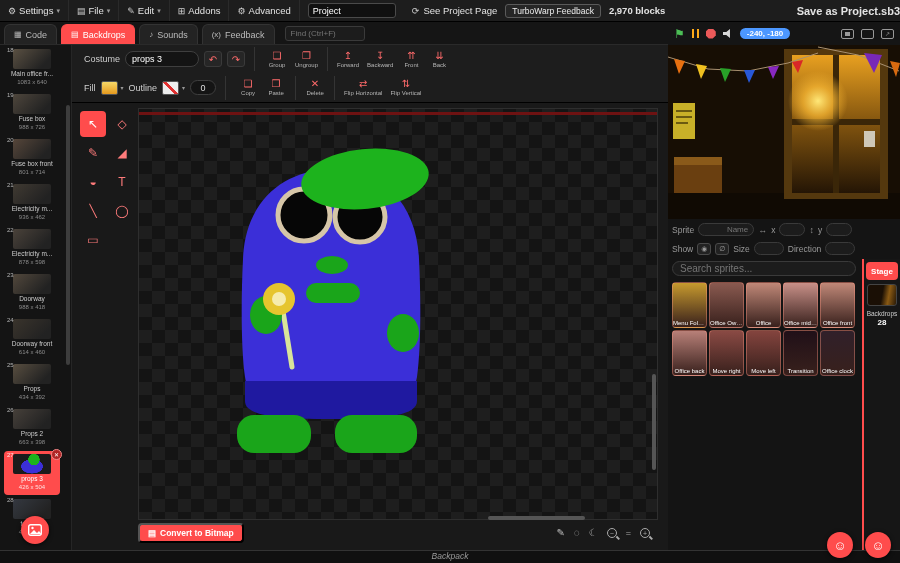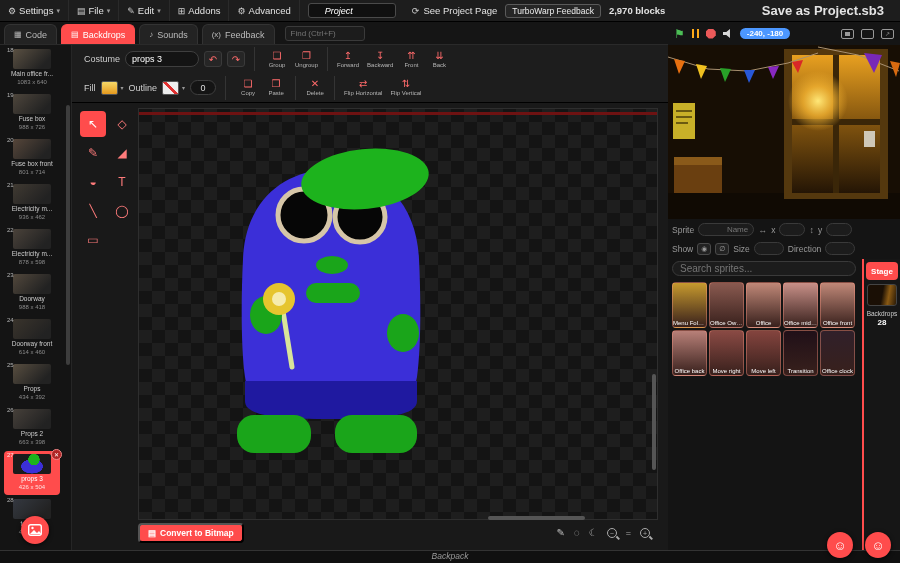--- a/index.html
+++ b/index.html
@@ -5,25 +5,25 @@
   *{margin:0;padding:0;box-sizing:border-box;font-family:"Liberation Sans",sans-serif;}
   html,body{background:#000;}
   #app{position:relative;width:900px;height:563px;background:#111;overflow:hidden;color:#ddd;}
 
   
   .menubar{position:absolute;top:0;left:0;width:900px;height:22px;background:#1d1d1d;border-bottom:1px solid #000;display:flex;align-items:center;font-size:9.5px;color:#e3e3e3;z-index:4;}
   .menu-items{display:flex;height:100%;align-items:center;}
   .menu-item{display:flex;align-items:center;gap:3px;padding:0 8px;height:100%;border-right:1px solid #2a2a2a;cursor:default;white-space:nowrap;}
   .menu-icon{font-size:9px;color:#cfcfcf;}
   .caret{font-size:7px;color:#9a9a9a;}
-  .project-input{width:88px;height:15px;background:#101010;border:1px solid #4a4a4a;border-radius:3px;color:#fff;font-size:9px;padding:0 16px;margin:0 8px;font-style:italic;}
+  .project-input{width:88px;height:15px;background:#101010;border:1px solid #4a4a4a;border-radius:3px;color:#fff;font-size:9px;padding:0 4px;margin:0 8px;}
   .menu-link{display:flex;align-items:center;gap:4px;padding:0 8px;white-space:nowrap;}
   .feedback-btn{border:1px solid #5a5a5a;background:#262626;border-radius:3px;padding:1px 6px;font-size:8.5px;color:#eee;white-space:nowrap;}
   .blocks-count{font-weight:bold;margin-left:8px;white-space:nowrap;}
-  .save-as{margin-left:auto;padding-right:16px;font-weight:bold;font-size:13px;white-space:nowrap;}
+  .save-as{margin-left:auto;padding-right:0;font-weight:bold;font-size:11px;white-space:nowrap;}
 
   
   .tabrow{position:absolute;top:22px;left:0;width:668px;height:23px;background:#151515;border-bottom:1px solid #2a2a2a;display:flex;align-items:flex-end;z-index:3;}
   .tab{height:20px;display:flex;align-items:center;gap:4px;padding:0 9px;background:#232323;border:1px solid #333;border-bottom:none;border-radius:6px 6px 0 0;margin-left:4px;font-size:9px;color:#bbb;white-space:nowrap;}
   .tab.active{background:#ff4c4c;color:#fff;border-color:#ff4c4c;}
   .tab .ticon{font-size:8px;}
   .find-input{margin:0 0 3px 10px;width:80px;height:15px;background:#1c1c1c;border:1px solid #3a3a3a;border-radius:3px;color:#999;font-size:8px;padding:0 5px;}
 
   
   .stage-controls{position:absolute;top:22px;left:668px;width:232px;height:23px;background:#151515;display:flex;align-items:center;gap:7px;padding:0 6px;z-index:3;}

